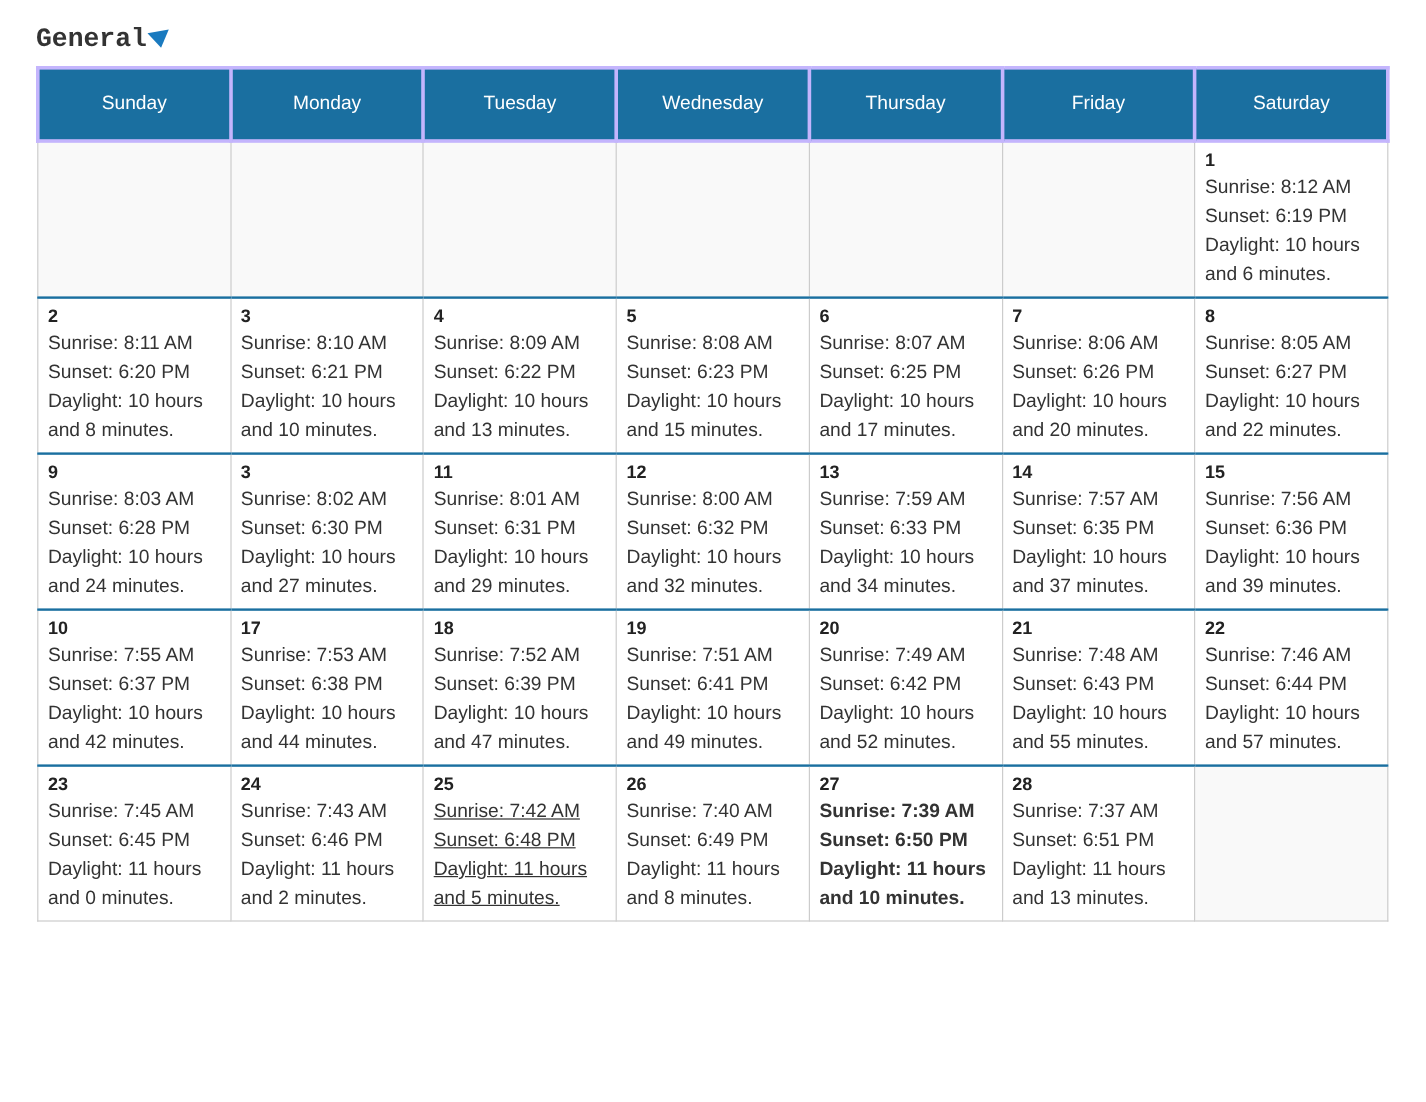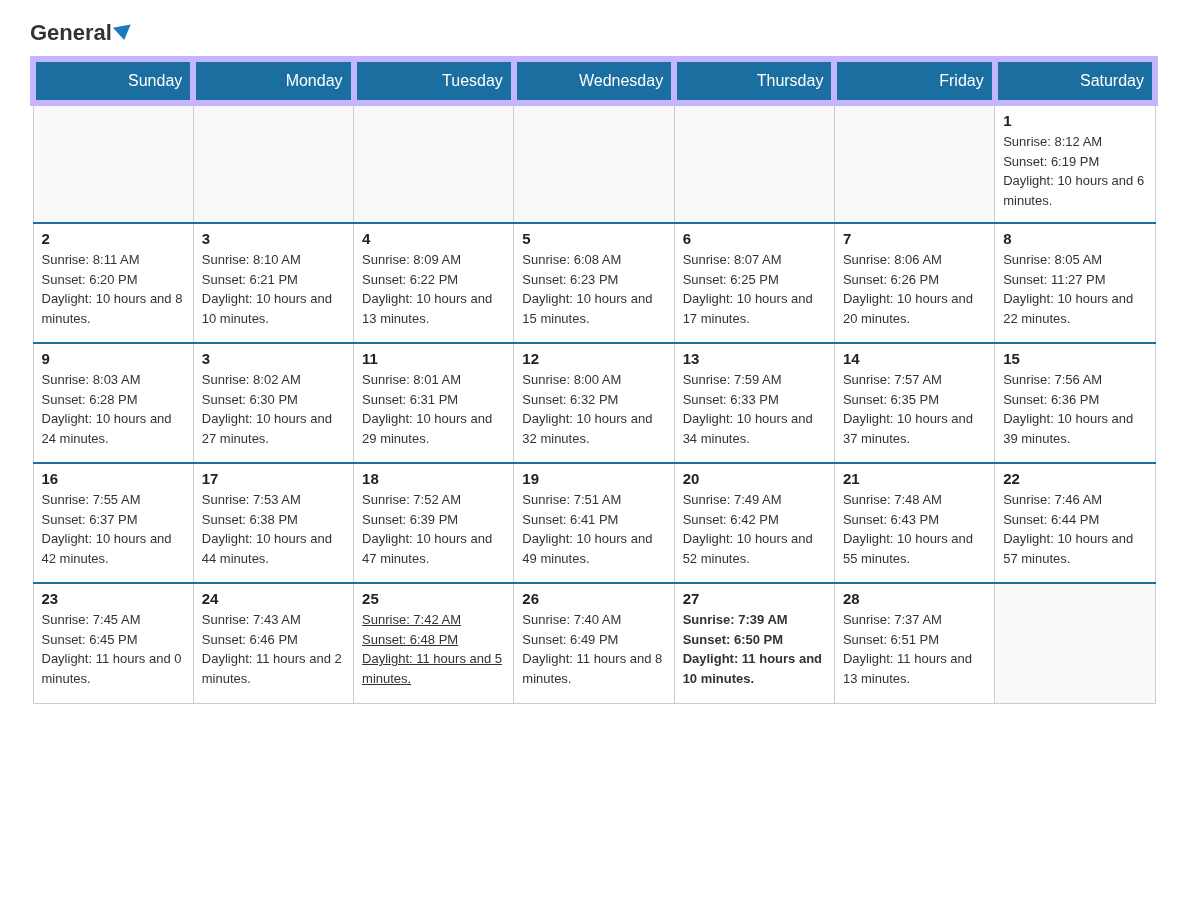--- a/index.html
+++ b/index.html
@@ -44,25 +44,25 @@
       margin-top: 4px;
     }
     .calendar {
       width: 100%;
       border-collapse: collapse;
       margin-top: 10px;
     }
     .calendar th {
       background: #1a6fa0;
       color: #fff;
-      padding: 10px 8px;
+      padding: 20px 8px;
       font-size: 16px;
       font-weight: normal;
-      text-align: right;
-      border: 6px solid #c4b5fd;
+      text-align: center;
+      border: 3px solid #c4b5fd;
     }
     .calendar td {
       border: 1px solid #ccc;
       vertical-align: top;
       padding: 6px 8px;
       width: 14.28%;
       height: 120px;
       font-size: 13px;
       color: #333;
       background: #fff;
@@ -71,35 +71,35 @@
       background: #f9f9f9;
     }
     .day-number {
       font-size: 15px;
       font-weight: bold;
       color: #222;
       display: block;
       margin-bottom: 3px;
     }
     .day-info {
-      font-size: 13px;
+      font-size: 16px;
       line-height: 1.5;
       color: #333;
     }
     .week-row td {
       border-top: 2px solid #1a6fa0;
     }
   </style>
 </head>
 <body>
 
 <div class="header">
   <div class="logo">
     <div class="logo-text">
-  <span style="color:#333; font-size:22px; font-weight:bold;">General</span>
+  <span style="color:#333; font-size:22px; font-weight:bold;font-family:Liberation Mono, monospace;">General</span>
   <div style="width:0;height:0;border-left:9px solid transparent;border-right:9px solid transparent;border-top:14px solid #1a7abf;margin:0 2px;transform:rotate(-10deg);display:inline-block;vertical-align:middle;"></div>
 </div>
     <span class="logo-blue" style="font-size:22px; font-weight:bold; margin-left:0;"></span>
   </div>
   <div class="title-section">
     <div class="month-title"></div>
     <div class="location"></div>
   </div>
 </div>
 
@@ -144,40 +144,40 @@
 Daylight: 10 hours and 10 minutes.</div>
         </td>
         <td>
           <span class="day-number">4</span>
           <div class="day-info" style="white-space: pre-line;">Sunrise: 8:09 AM
 Sunset: 6:22 PM
 Daylight: 10 hours and 13 minutes.</div>
         </td>
         <td>
           <span class="day-number">5</span>
-          <div class="day-info" style="white-space: pre-line;">Sunrise: 6:08 AM
+          <div class="day-info" style="white-space: pre-line;">Sunrise: 8:08 AM
 Sunset: 6:23 PM
 Daylight: 10 hours and 15 minutes.</div>
         </td>
         <td>
           <span class="day-number">6</span>
           <div class="day-info" style="white-space: pre-line;">Sunrise: 8:07 AM
 Sunset: 6:25 PM
 Daylight: 10 hours and 17 minutes.</div>
         </td>
         <td>
           <span class="day-number">7</span>
           <div class="day-info" style="white-space: pre-line;">Sunrise: 8:06 AM
 Sunset: 6:26 PM
 Daylight: 10 hours and 20 minutes.</div>
         </td>
         <td>
           <span class="day-number">8</span>
           <div class="day-info" style="white-space: pre-line;">Sunrise: 8:05 AM
-Sunset: 11:27 PM
+Sunset: 6:27 PM
 Daylight: 10 hours and 22 minutes.</div>
         </td>
       </tr>
       <tr class="week-row">
         <td>
           <span class="day-number">9</span>
           <div class="day-info" style="white-space: pre-line;">Sunrise: 8:03 AM
 Sunset: 6:28 PM
 Daylight: 10 hours and 24 minutes.</div>
         </td>
@@ -213,21 +213,21 @@
         </td>
         <td>
           <span class="day-number">15</span>
           <div class="day-info" style="white-space: pre-line;">Sunrise: 7:56 AM
 Sunset: 6:36 PM
 Daylight: 10 hours and 39 minutes.</div>
         </td>
       </tr>
       <tr class="week-row">
         <td>
-          <span class="day-number">16</span>
+          <span class="day-number">10</span>
           <div class="day-info" style="white-space: pre-line;">Sunrise: 7:55 AM
 Sunset: 6:37 PM
 Daylight: 10 hours and 42 minutes.</div>
         </td>
         <td>
           <span class="day-number">17</span>
           <div class="day-info" style="white-space: pre-line;">Sunrise: 7:53 AM
 Sunset: 6:38 PM
 Daylight: 10 hours and 44 minutes.</div>
         </td>

